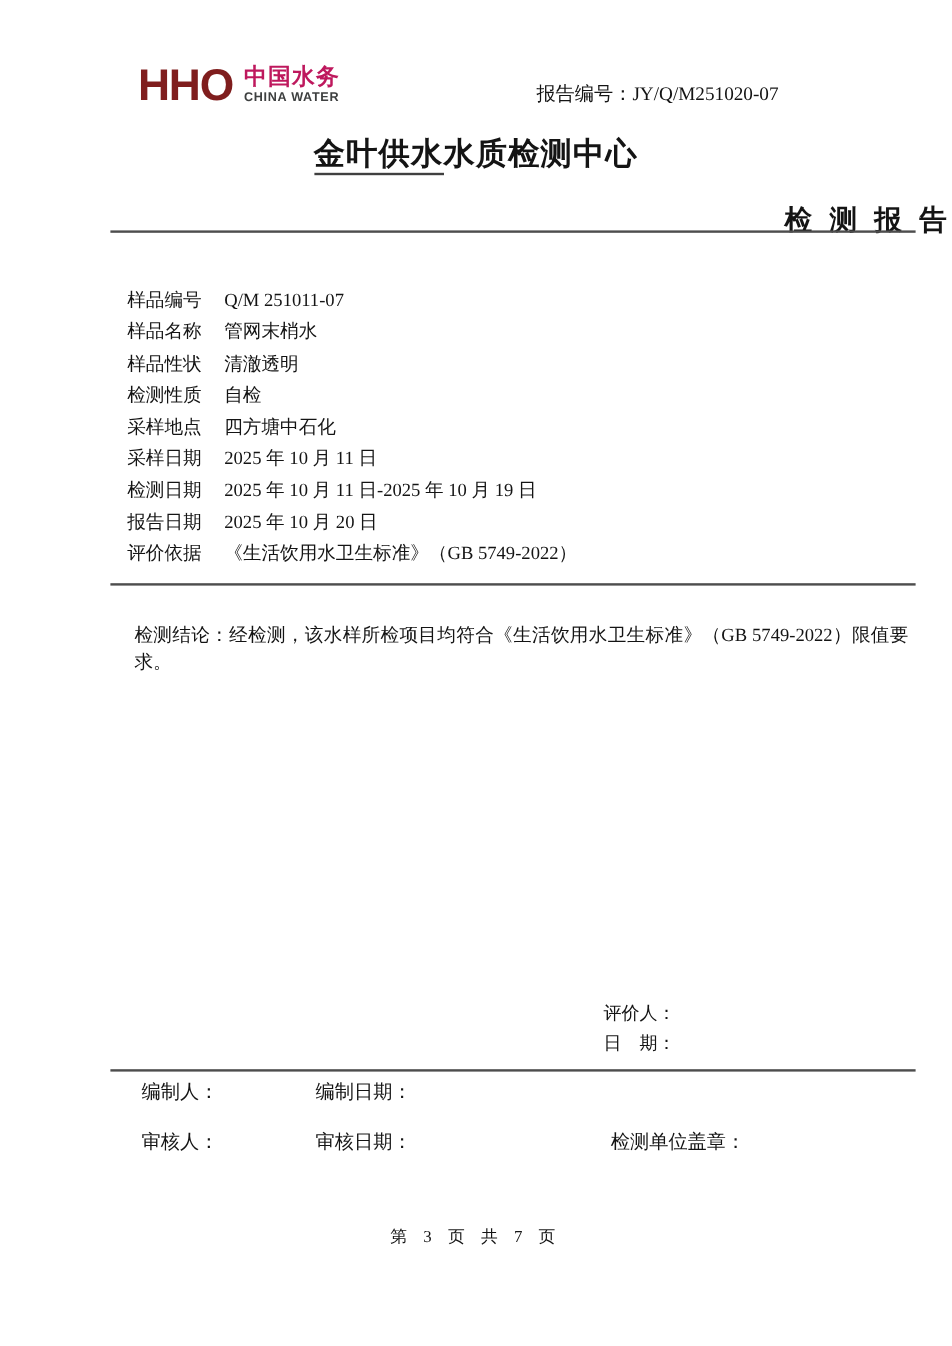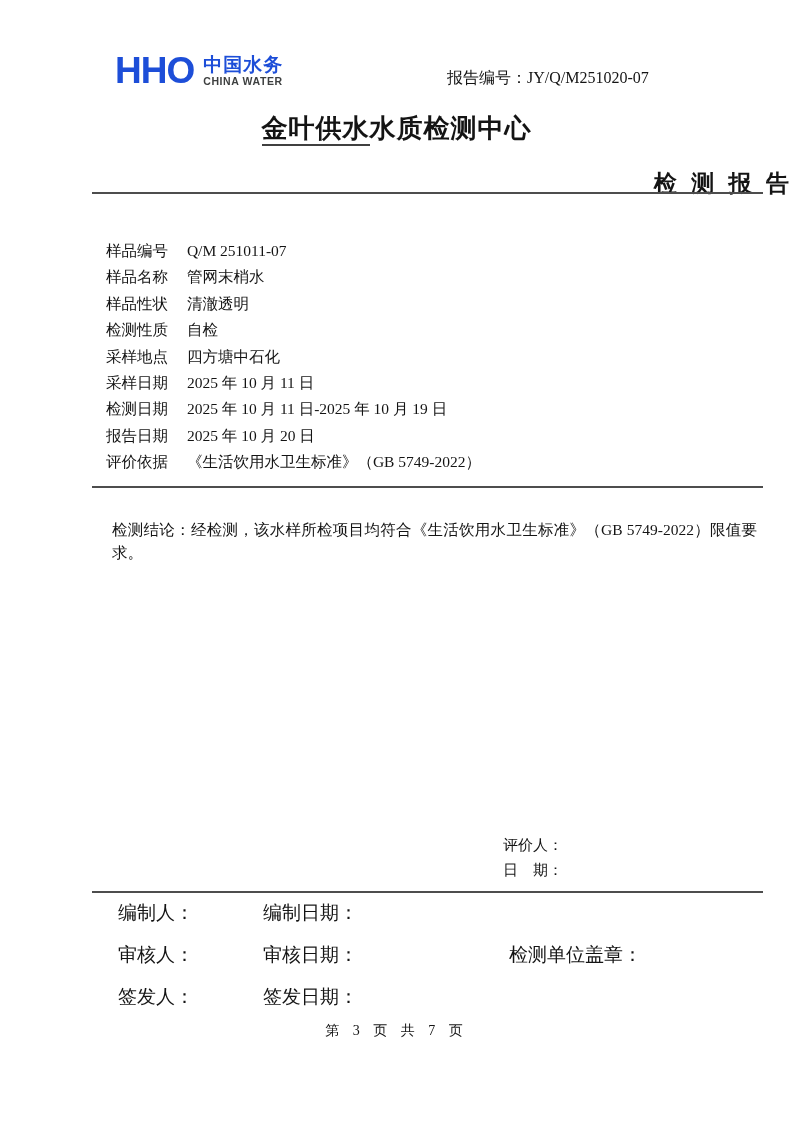--- a/index.html
+++ b/index.html
@@ -7,26 +7,26 @@
   body { font-family:"Liberation Serif","DejaVu Serif",serif; color:#141414; }
   .page {
     position:relative; width:793px; height:1122px; background:#ffffff;
     overflow:hidden; margin:0 auto;
   }
 
   
   .logo { position:absolute; left:115px; top:52px; display:flex; align-items:center; }
   .logo-hho {
     font-family:"Liberation Sans","DejaVu Sans",sans-serif;
-    font-weight:bold; font-size:37px; line-height:1; color:#1d4ed8; letter-spacing:-1px;
+    font-weight:bold; font-size:37px; line-height:1; color:#7f1d1d; letter-spacing:-1px;
   }
   .logo-names { margin-left:9px; display:flex; flex-direction:column; justify-content:center; }
   .logo-cn {
     font-family:"Liberation Sans","DejaVu Sans",sans-serif;
-    font-weight:bold; font-size:19px; line-height:21px; color:#1d4ed8; letter-spacing:1px;
+    font-weight:bold; font-size:19px; line-height:21px; color:#be185d; letter-spacing:1px;
   }
   .logo-en {
     font-family:"Liberation Sans","DejaVu Sans",sans-serif;
     font-weight:bold; font-size:10.5px; line-height:12px; color:#3e4040; letter-spacing:0.6px;
   }
   .report-no { position:absolute; left:447px; top:68px; font-size:16px; white-space:nowrap; }
 
   
   .main-title {
     position:absolute; left:0; right:0; top:112px; text-align:center;
@@ -55,21 +55,21 @@
   
   .conclusion {
     position:absolute; left:112px; top:502px; width:645px;
     font-size:15.5px; line-height:23px; text-align:justify;margin-top:16px;
   }
 
   
   .eval-block { position:absolute; left:503px; top:833px; font-size:15px; line-height:25px; }
 
   
-  .sig-row { position:absolute; left:0; width:749px; height:20px; font-size:19px; }
+  .sig-row { position:absolute; left:0; width:749px; height:20px; font-size:16px; }
   .sig-row-1 { top:900px; }
   .sig-row-2 { top:942px; }
   .sig-row-3 { top:984px; }
   .sig-a { position:absolute; left:118px; white-space:nowrap; }
   .sig-b { position:absolute; left:263px; white-space:nowrap; }
   .sig-c { position:absolute; left:509px; white-space:nowrap;font-family:Liberation Mono, monospace; }
 
   
   .footer {
     position:absolute; left:0; right:0; top:1022px; text-align:center;
@@ -149,20 +149,16 @@
 
   <div class="sig-row sig-row-1">
     <span class="sig-a">编制人：</span>
     <span class="sig-b">编制日期：</span>
   </div>
   <div class="sig-row sig-row-2">
     <span class="sig-a">审核人：</span>
     <span class="sig-b">审核日期：</span>
     <span class="sig-c">检测单位盖章：</span>
   </div>
-  <div class="sig-row sig-row-3">
-    <span class="sig-a">签发人：</span>
-    <span class="sig-b">签发日期：</span>
-  </div>
 
   <div class="footer">第 3 页 共 7 页</div>
 
 </div>
 
 </body></html>

